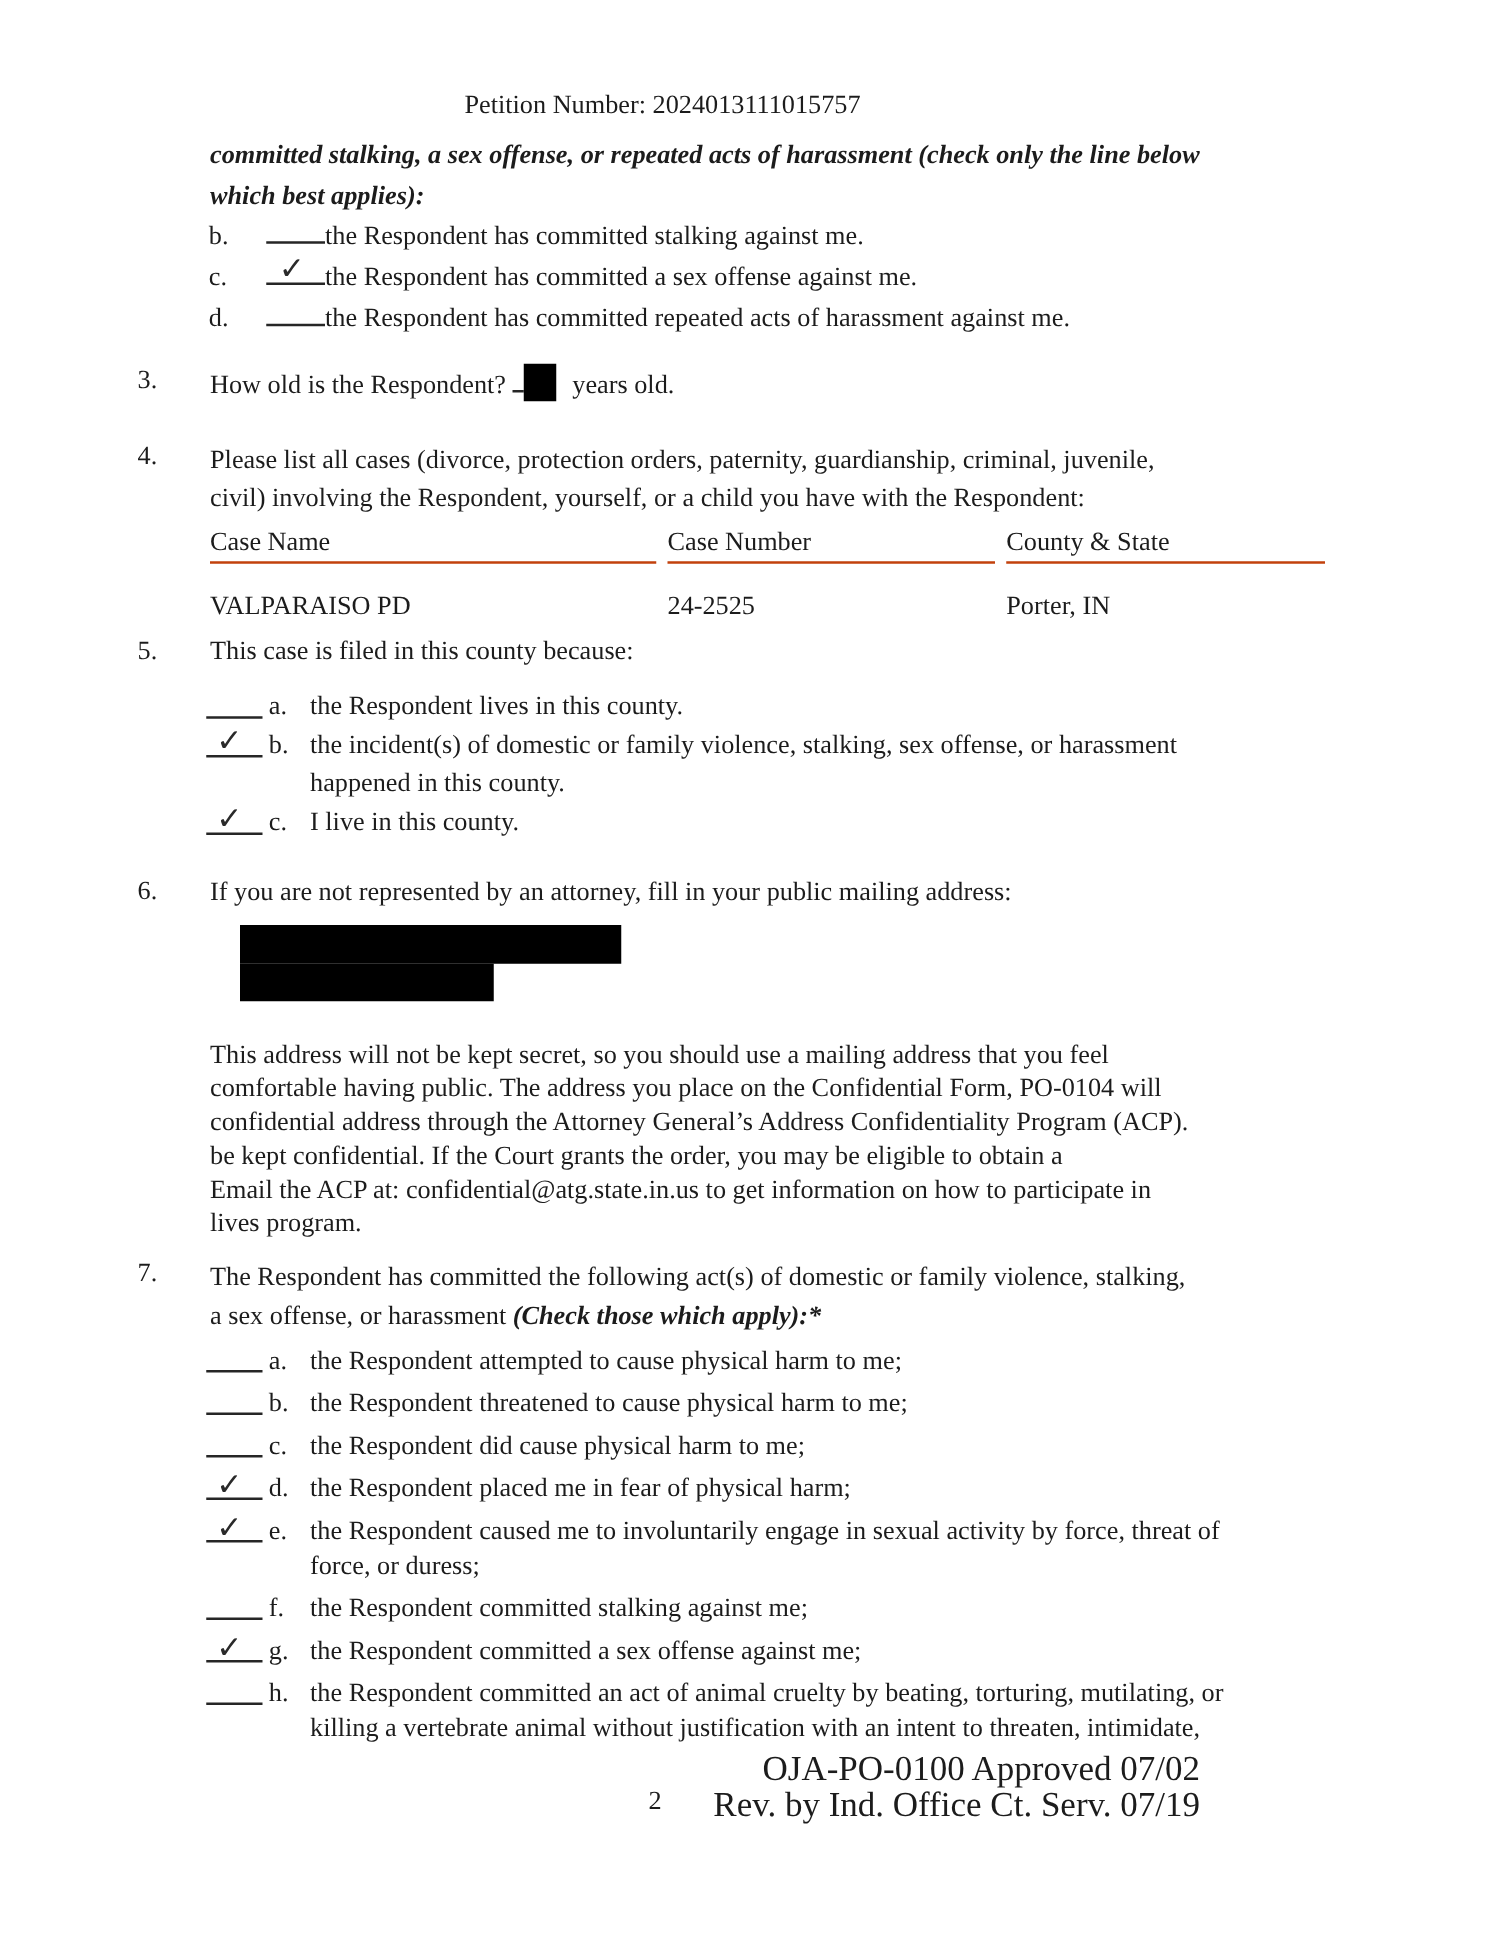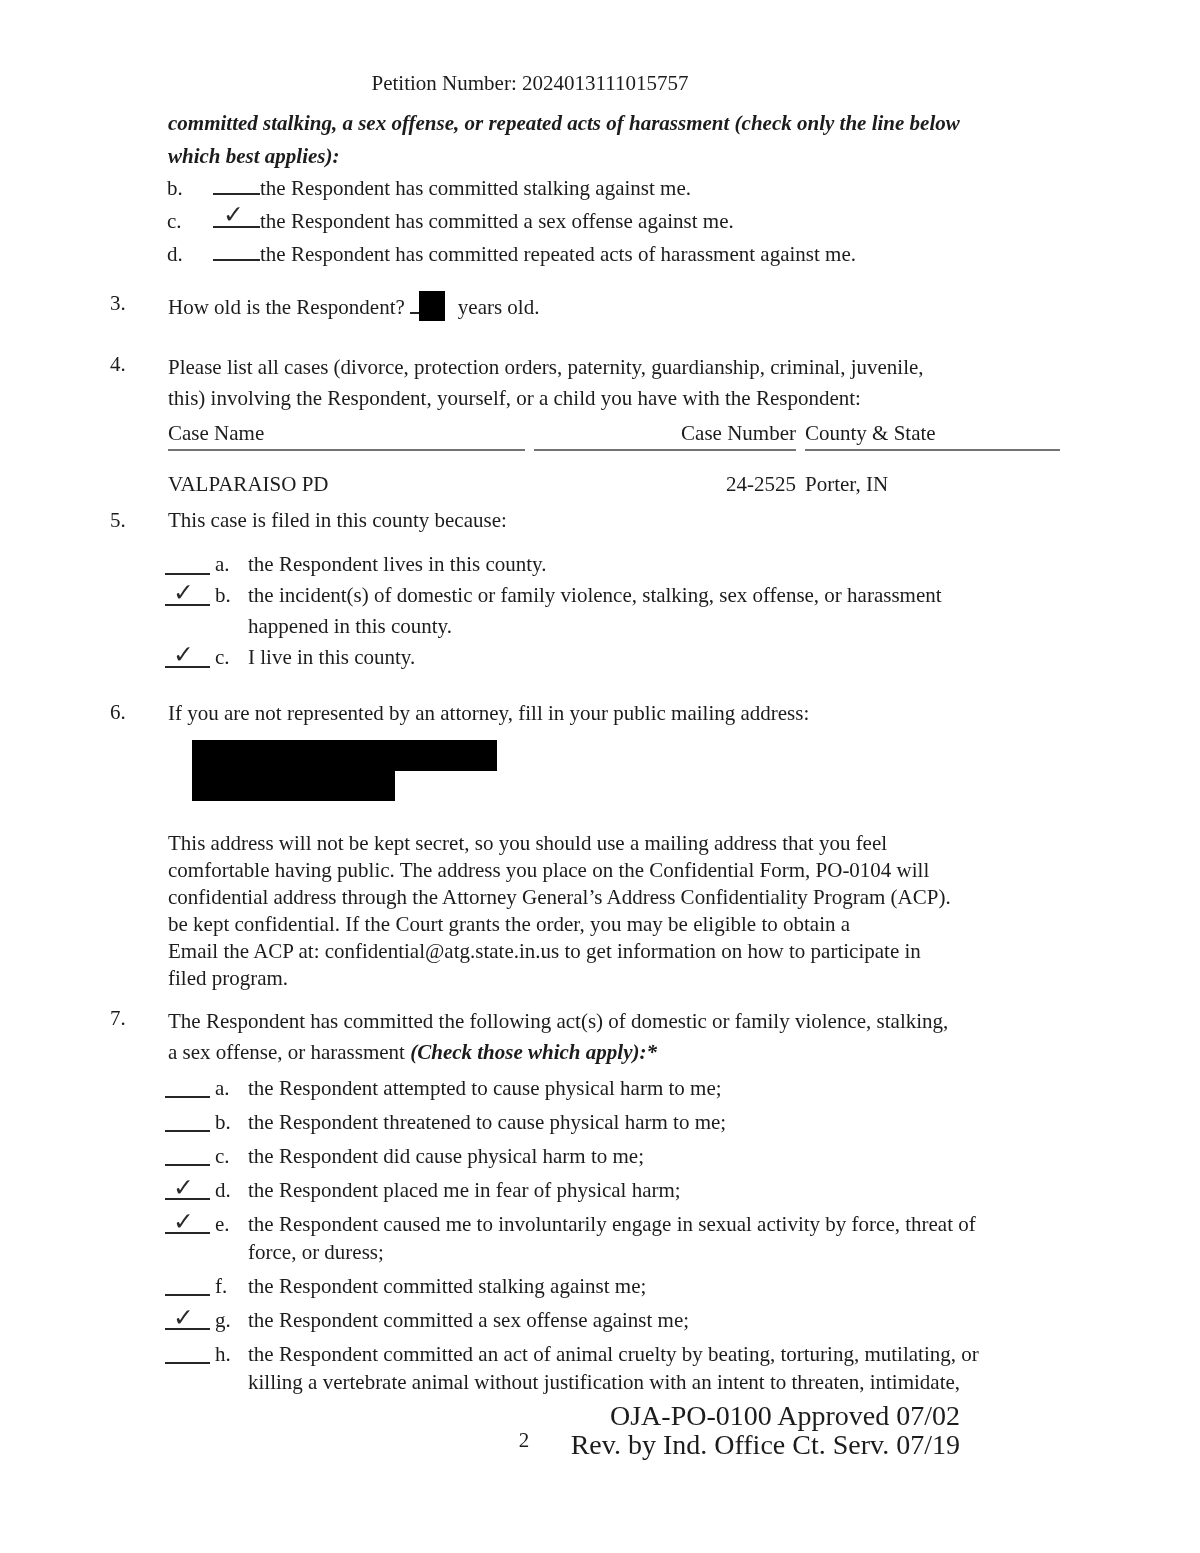--- a/index.html
+++ b/index.html
@@ -27,23 +27,23 @@
   .sbody{flex:1;}
 
   #q3{top:291px;}
   .mini-line{display:inline-block;width:9px;height:14px;border-bottom:2px solid #262626;margin-left:5px;}
   .redact-small{display:inline-block;width:26px;height:30px;background:#000;vertical-align:-7px;margin:0 13px 0 0;}
 
   #q4{top:352px;width:1000px;}
   .para31 div{line-height:31px;}
   .ctable{display:flex;margin-top:6px;}
   .tc1{width:357px;margin-right:9px;}
-  .tc2{width:262px;margin-right:9px;text-align:right;}
+  .tc2{width:262px;margin-right:9px;}
   .tc3{width:302px;}
-  .th{border-bottom:2px solid #737373;padding-bottom:3px;line-height:26px;}
+  .th{border-bottom:2px solid #c2410c;padding-bottom:3px;line-height:26px;}
   .tv{padding-top:20px;line-height:26px;}
 
   #q5{top:508px;width:1010px;}
   .subitems{margin-left:-3px;margin-top:16px;}
   .subitem{display:flex;line-height:31px;}
   .blank2{flex:none;width:45px;height:24px;border-bottom:2px solid #262626;position:relative;}
   .check2{
     position:absolute;left:8px;bottom:0;font-size:25px;line-height:22px;
     font-family:"DejaVu Sans",sans-serif;color:#2a2a2a;
   }
@@ -97,21 +97,21 @@
     <div class="sbody">
       <span>How old is the Respondent?</span><span class="mini-line"></span><span class="redact-small"></span><span>years old.</span>
     </div>
   </div>
 
   <div class="sec" id="q4">
     <span class="num">4.</span>
     <div class="sbody">
       <div class="para31">
         <div>Please list all cases (divorce, protection orders, paternity, guardianship, criminal, juvenile,</div>
-        <div>this) involving the Respondent, yourself, or a child you have with the Respondent:</div>
+        <div>civil) involving the Respondent, yourself, or a child you have with the Respondent:</div>
       </div>
       <div class="ctable">
         <div class="tc1">
           <div class="th">Case Name</div>
           <div class="tv">VALPARAISO PD</div>
         </div>
         <div class="tc2">
           <div class="th">Case Number</div>
           <div class="tv">24-2525</div>
         </div>
@@ -161,21 +161,21 @@
       <div class="redactL">
         <div class="r1"></div>
         <div class="r2"></div>
       </div>
       <div class="note">
         <div>This address will not be kept secret, so you should use a mailing address that you feel</div>
         <div>comfortable having public. The address you place on the Confidential Form, PO-0104 will</div>
         <div>confidential address through the Attorney General’s Address Confidentiality Program (ACP).</div>
         <div>be kept confidential. If the Court grants the order, you may be eligible to obtain a</div>
         <div>Email the ACP at: confidential@atg.state.in.us to get information on how to participate in</div>
-        <div>filed program.</div>
+        <div>lives program.</div>
       </div>
     </div>
   </div>
 
   <div class="sec" id="q7">
     <span class="num">7.</span>
     <div class="sbody">
       <div class="q7head">
         <div>The Respondent has committed the following act(s) of domestic or family violence, stalking,</div>
         <div><span>a sex offense, or harassment</span> <span class="bi">(Check those which apply):*</span></div>

